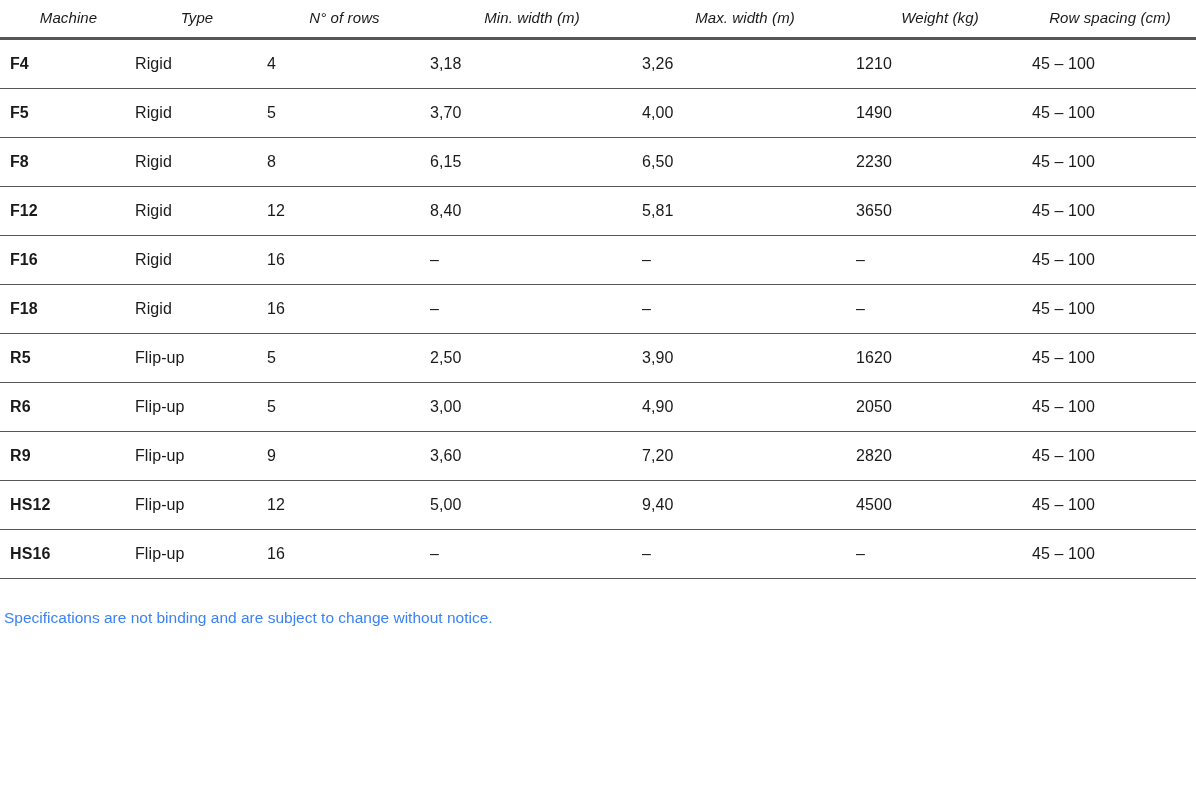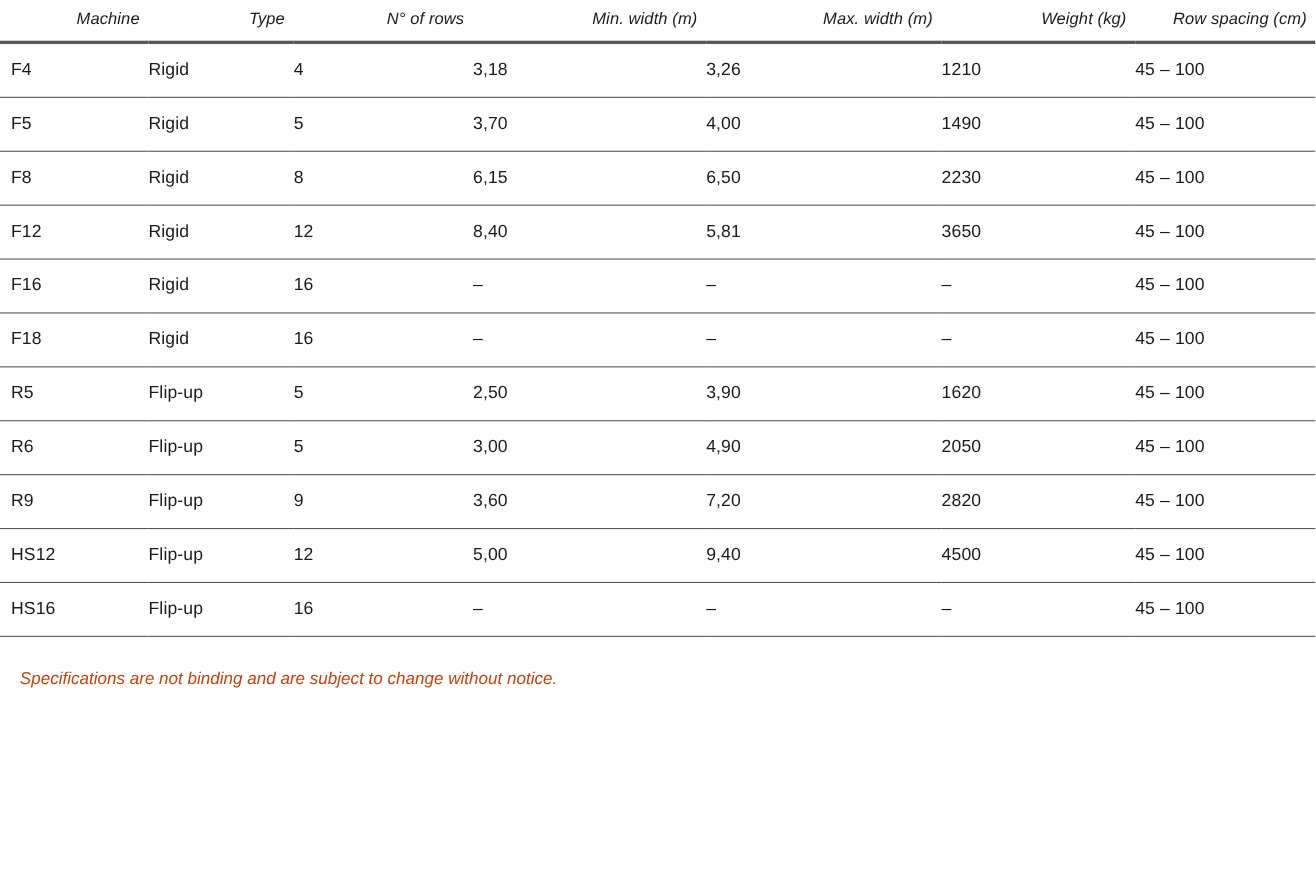--- a/index.html
+++ b/index.html
@@ -16,21 +16,21 @@
     box-sizing: border-box;
     background: #ffffff;
     overflow: hidden;
   }
   table.specs {
     width: 1196px;
     border-collapse: collapse;
     table-layout: fixed;
   }
   table.specs thead th {
-    text-align: right;
+    text-align: center;
     font-style: italic;
     font-weight: 400;
     font-size: 15px;
     letter-spacing: 0.1px;
     color: #1a1a1a;
     padding: 9px 8px 11px 0;
     border-bottom: 3px solid #575756;
     vertical-align: middle;
     white-space: nowrap;
   }
@@ -42,30 +42,29 @@
     padding: 0 8px 0 0;
     border-bottom: 1px solid #575756;
     vertical-align: middle;
     white-space: nowrap;
   }
   table.specs th:first-child,
   table.specs td:first-child {
     padding-left: 10px;
   }
   td.cell-machine {
-    font-weight: 400;
+    font-weight: 700;
     color: #000000;
     margin-left: 25px;
   }
   .footnote {
     margin-top: 30px;
-    padding-left: 18px;
+    padding-left: 4px;
     font-size: 15.5px;
-    color: #c2410c;
-    font-style: italic;
+    color: #3b82f6;
   }
 </style>
 </head>
 <body>
 
 <div class="page">
 
   <table class="specs">
     <colgroup>
       <col style="width:135px">

